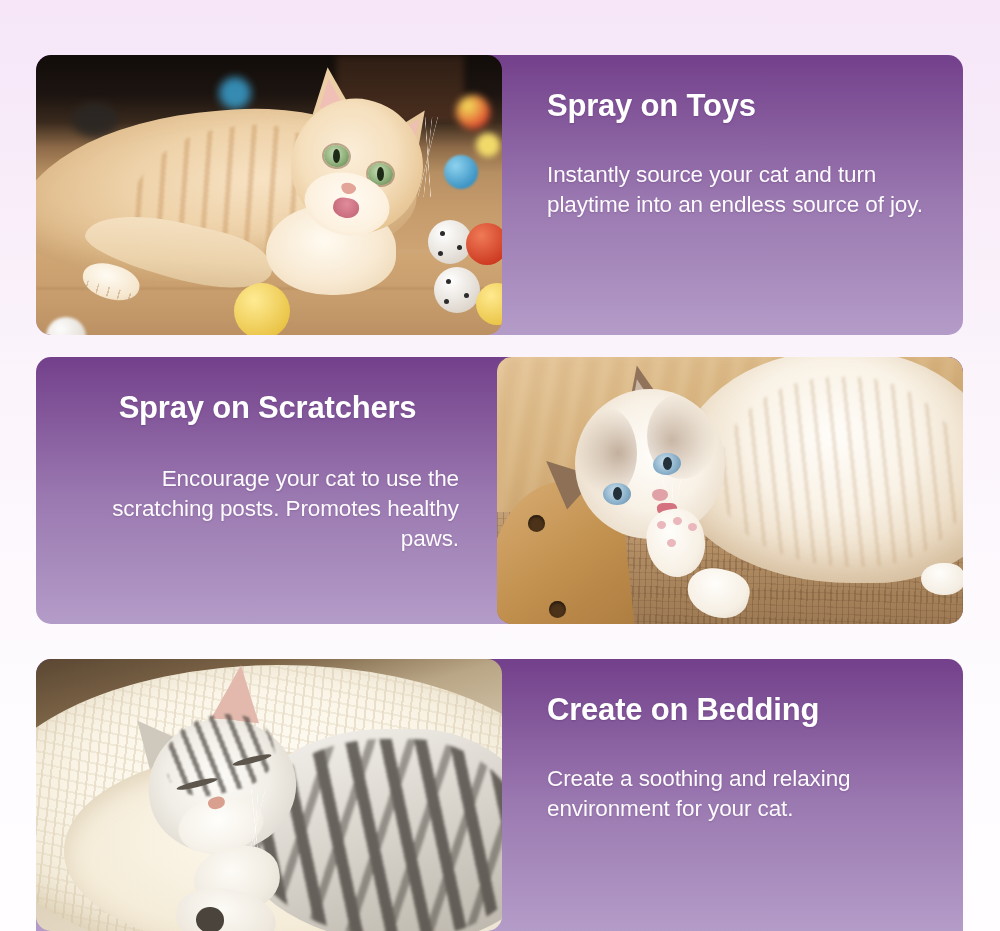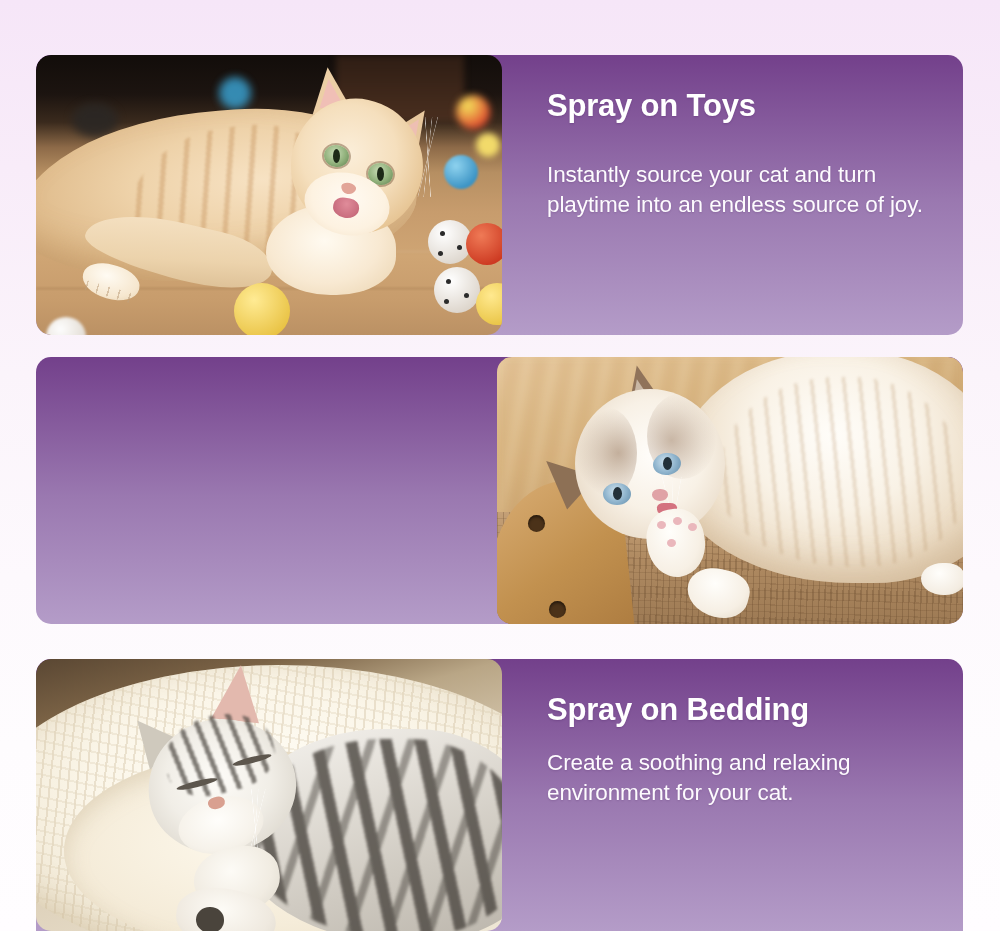--- a/index.html
+++ b/index.html
@@ -100,21 +100,21 @@
   }
 
   
   .card-1 .text-panel { padding-top: 33px; }
   .card-1 .card-body  { margin-top: 36px; }
 
   .card-2 .text-panel { padding-top: 33px; text-align: center; }
   .card-2 .card-body  { margin-top: 38px; text-align: right; }
 
   .card-3 .text-panel { padding-top: 33px; }
-  .card-3 .card-body  { margin-top: 20px; }
+  .card-3 .card-body  { margin-top: 36px; }
 
   
   .p1-bg {
     position: absolute; inset: 0;
     background:
       linear-gradient(180deg, #120d0a 0%, #1c1410 14%, #3a2a1d 24%, #8d6a48 33%,
                       #b68f62 42%, #c79c6d 56%, #cfa574 72%, #c79c6c 88%, #bb9164 100%);
   }
   .p1-dark-box {
     position: absolute; left: 300px; top: 0; width: 128px; height: 66px;
@@ -547,20 +547,24 @@
         <div class="p2-paw-up"></div>
         <div class="p2-toebean" style="left:160px; top:164px;"></div>
         <div class="p2-toebean" style="left:176px; top:160px;"></div>
         <div class="p2-toebean" style="left:191px; top:166px;"></div>
         <div class="p2-toebean" style="left:170px; top:182px;"></div>
         <div class="p2-paw-low"></div>
         <div class="p2-paw-far"></div>
       </div>
     </div>
 
+    <div class="text-panel text-left">
+      <div class="card-title">Spray on Scratchers</div>
+      <div class="card-body">Encourage your cat to use the scratching posts. Promotes healthy paws.</div>
+    </div>
   </div>
 
   <div class="card card-3">
 
     <div class="photo photo-left">
       <div class="photo-inner">
         <div class="p3-bg"></div>
         <div class="p3-bed-outer"></div>
         <div class="p3-bed-texture"></div>
         <div class="p3-bed-inner"></div>
@@ -575,18 +579,18 @@
         <div class="p3-eye-l"></div>
         <div class="p3-eye-r"></div>
         <div class="p3-nose"></div>
         <div class="p3-paw-a"></div>
         <div class="p3-paw-b"></div>
         <div class="p3-toe-dark"></div>
       </div>
     </div>
 
     <div class="text-panel text-right">
-      <div class="card-title">Spray on Bedding</div>
+      <div class="card-title">Create on Bedding</div>
       <div class="card-body">Create a soothing and relaxing environment for your cat.</div>
     </div>
   </div>
 
 </div>
 
 </body></html>

